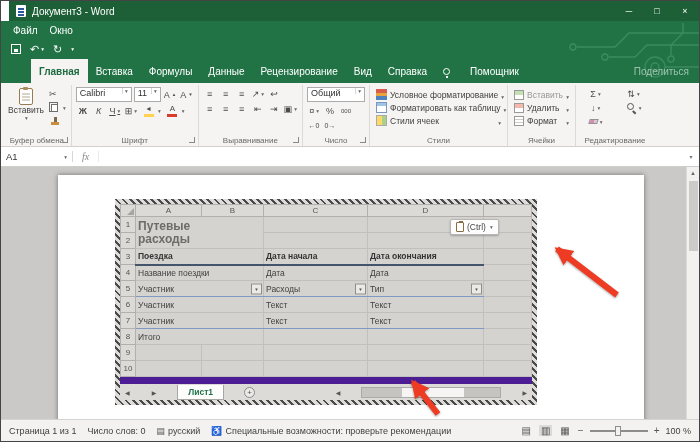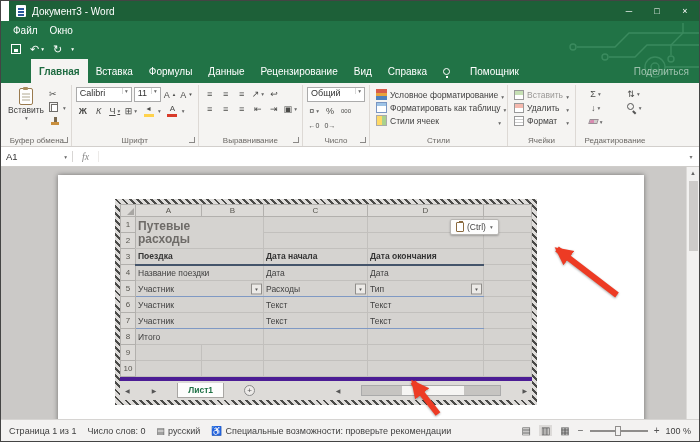--- a/index.html
+++ b/index.html
@@ -128,21 +128,21 @@
   th.corner .tri{position:absolute;right:1px;bottom:1px;width:0;height:0;
                  border-left:7px solid transparent;border-bottom:7px solid #aFAdaa;border-bottom-color:#a8a6a3;}
   td.title-cell{font-size:12px;color:#6e6b68;font-weight:bold;line-height:1.05;vertical-align:middle;}
   td.title-cell .tt{display:inline-block;width:62px;white-space:normal;}
   td.h{font-weight:bold;color:#333;border-bottom:2px solid #44546a;}
   .red{color:#cd4f2c;}
   .blue{color:#4472c4;}
   td.bb{border-bottom:1px solid #7f99c4;}
   .dd{position:absolute;right:1px;top:50%;transform:translateY(-50%);width:11px;height:11px;
       line-height:10px;font-size:4.5px;text-align:center;background:#eceae7;border:1px solid #8f8d8a;color:#555;}
-  .sheetbar{flex:1;background:#dddbd8;border-top:4px solid #4c1d95;display:flex;align-items:center;
+  .sheetbar{flex:1;background:#dddbd8;border-top:7px solid #4c1d95;display:flex;align-items:center;
             font-size:6px;color:#555;padding:0 4px;gap:20px;text-align:right;}
   .nav{font-size:6px;padding:0 1px;}
   .sheettab{background:#fdfdfc;color:#1e7145;font-weight:bold;font-size:8.5px;padding:2px 10px;
             border:1px solid #a8a6a3;border-top:none;display:flex;align-items:center;}
   .addsheet{width:11px;height:11px;border:1px solid #8a8a8a;border-radius:50%;display:flex;align-items:center;
             justify-content:center;font-size:8px;color:#555;background:#eceae8;}
   .flexsp{flex:1;}
   .hs-track{width:140px;height:11px;background:#c6c4c1;position:relative;border:1px solid #aaa;}
   .hs-thumb{position:absolute;left:40px;top:0;width:62px;height:100%;background:#f6f5f3;}
 

